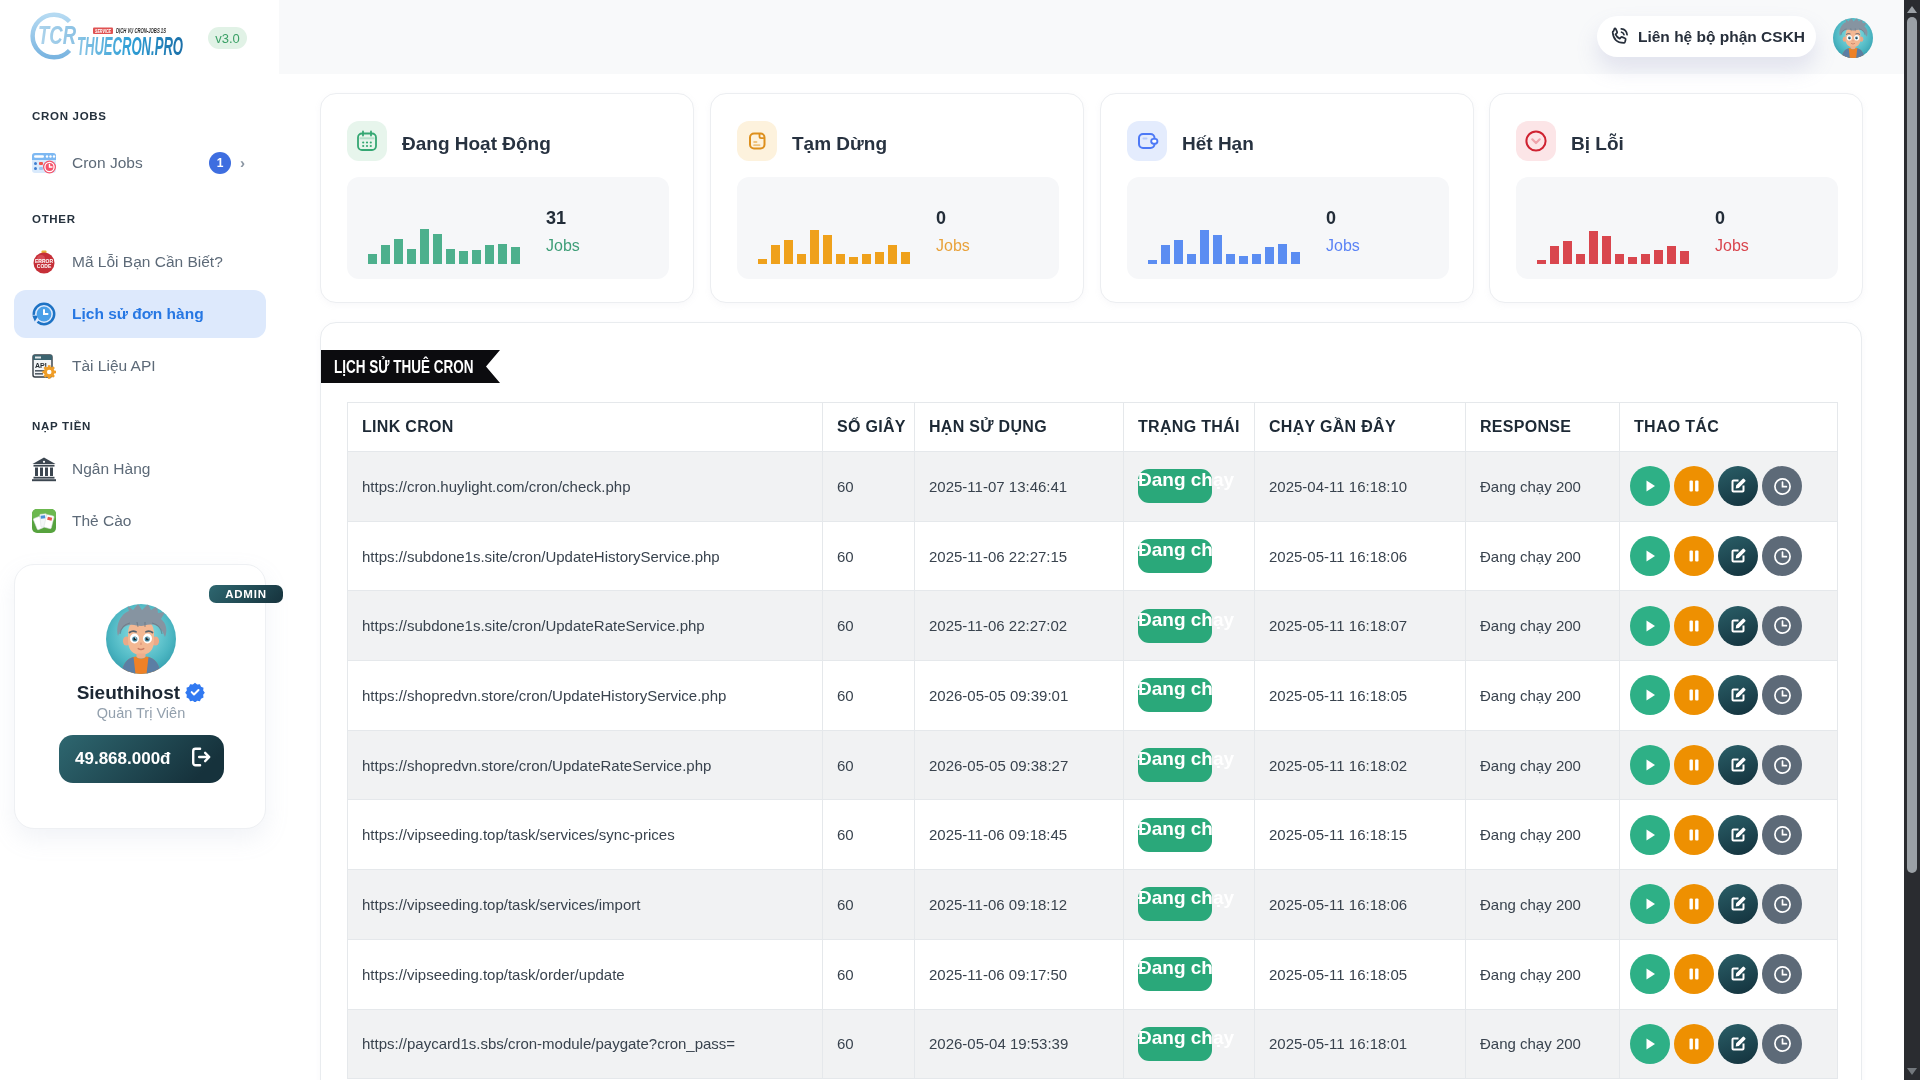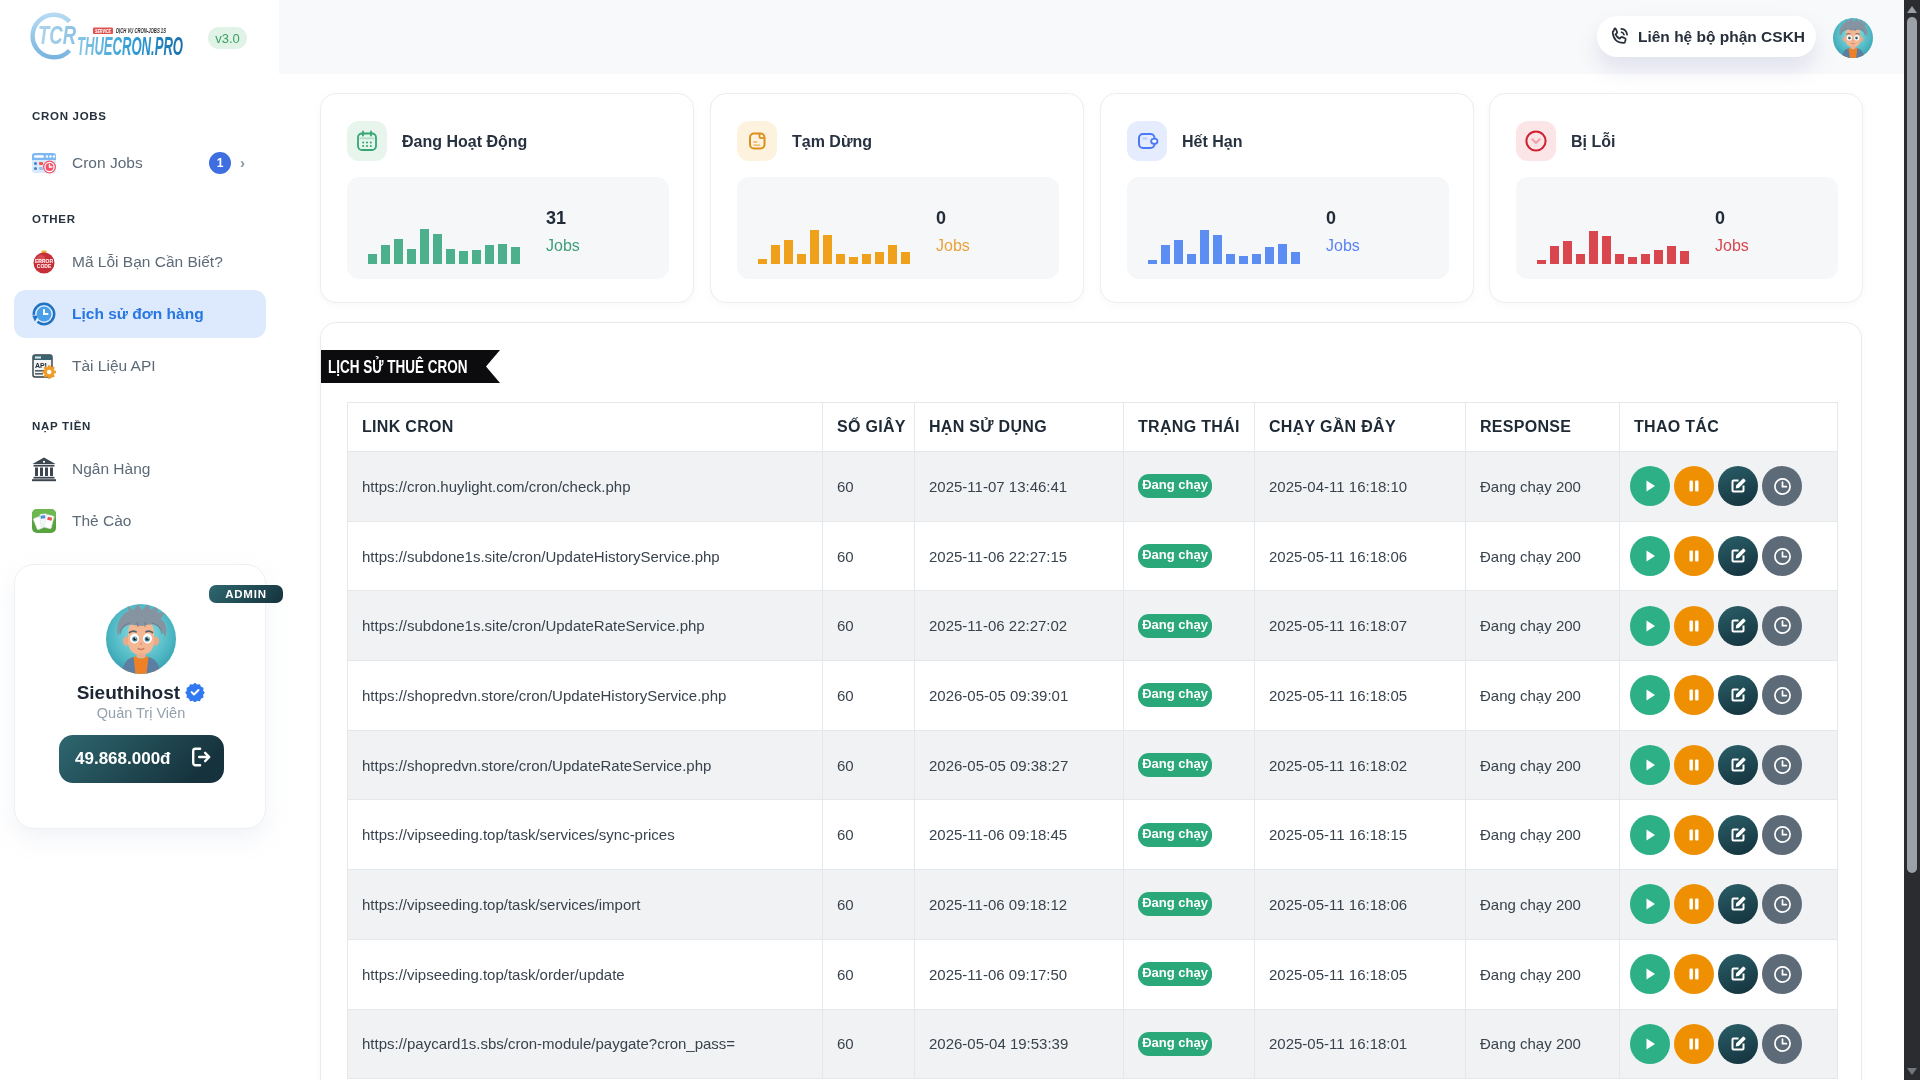--- a/index.html
+++ b/index.html
@@ -34,42 +34,42 @@
 #aname{left:0;top:117px;width:252px;text-align:center;font-size:19px;font-weight:bold;color:#1c2733}
 #arole{left:0;top:140px;width:252px;text-align:center;font-size:14.5px;color:#93a0ad}
 #abal{left:44px;top:170px;width:165px;height:48px;border-radius:14px;
   background:linear-gradient(135deg,#2e6770 0%,#16323c 85%);display:flex;align-items:center;justify-content:space-between;
   padding:0 12px 0 16px;color:#fff;font-size:17px;font-weight:bold}
 
 .scard{top:93px;width:374px;height:210px;background:#fff;border:1px solid #eceef1;border-radius:16px;
   box-shadow:0 2px 6px rgba(160,170,190,.08)}
 .scard .sico{position:absolute;left:26px;top:27px;width:40px;height:40px;border-radius:12px;
   display:flex;align-items:center;justify-content:center}
-.scard .stitle{position:absolute;left:81px;top:39px;font-size:16px;font-weight:bold;color:#273240}
+.scard .stitle{position:absolute;left:81px;top:39px;font-size:19px;font-weight:bold;color:#273240}
 .scard .spanel{position:absolute;left:26px;top:83px;width:322px;height:102px;background:#f6f7f9;border-radius:12px}
 .bars{position:absolute;left:21px;bottom:15px;display:flex;align-items:flex-end;gap:4px}
 .bars i{display:block;width:9px}
 .snum{position:absolute;left:199px;top:31px;font-size:18px;font-weight:bold;color:#222c38}
 .sjobs{position:absolute;left:199px;top:60px;font-size:16px}
 
 #tcard{left:320px;top:322px;width:1542px;height:780px;background:#fff;border:1px solid #e9ecef;border-radius:16px;
   box-shadow:0 2px 6px rgba(160,170,190,.08)}
 #ribbon{left:0px;top:27px;width:179px;height:33px;background:#0c0c0f;color:#fff;font-weight:bold;
-  display:flex;align-items:center;padding-left:7px;
+  display:flex;align-items:center;padding-left:13px;
   clip-path:polygon(0 0,100% 0,calc(100% - 14px) 50%,100% 100%,0 100%);
   box-shadow:0 8px 14px rgba(0,0,0,.25)}
 #ribbon b{display:inline-block;font-size:18.5px;transform:scaleX(.73);transform-origin:0 50%;white-space:nowrap}
 table{border-collapse:collapse;table-layout:fixed;position:absolute;left:26px;top:79px;width:1490px}
 th,td{border:1px solid #e5e8eb;font-weight:normal;text-align:left;padding:0 0 0 14px;overflow:hidden;white-space:nowrap}
 th{height:49px;font-size:16px;font-weight:bold;color:#1d2935;letter-spacing:.3px}
 td{height:69.7px;font-size:15px;color:#39434e}
 td:last-child{padding-left:10px}
 tr.odd td{background:#f1f2f3}
-.stbadge{display:inline-block;background:#2aa87a;color:#fff;border-radius:11px;width:74px;height:24px;line-height:22px;text-align:center;
-  font-size:13px;font-weight:bold}
+.stbadge{display:inline-block;background:#2aa87a;color:#fff;border-radius:11px;width:74px;height:34px;line-height:22px;text-align:center;
+  font-size:19px;font-weight:bold}
 .btns{display:flex;gap:4px;align-items:center}
 .cbtn{width:40px;height:40px;border-radius:50%;display:flex;align-items:center;justify-content:center;flex:none}
 .b-play{background:#2eb086}.b-pause{background:#ee9001}
 .b-edit{background:linear-gradient(160deg,#2a5f68,#13313c)}.b-clock{background:#5d6a78}
 
 #sbar{left:1904px;top:0;width:16px;height:1080px;background:#2a2c30}
 #sthumb{left:1907px;top:17px;width:10px;height:856px;background:#9ba1a6;border-radius:5px}
 .sarrow{position:absolute;left:1907px;width:0;height:0;border-left:5px solid transparent;border-right:5px solid transparent}
 </style>
 </head>

